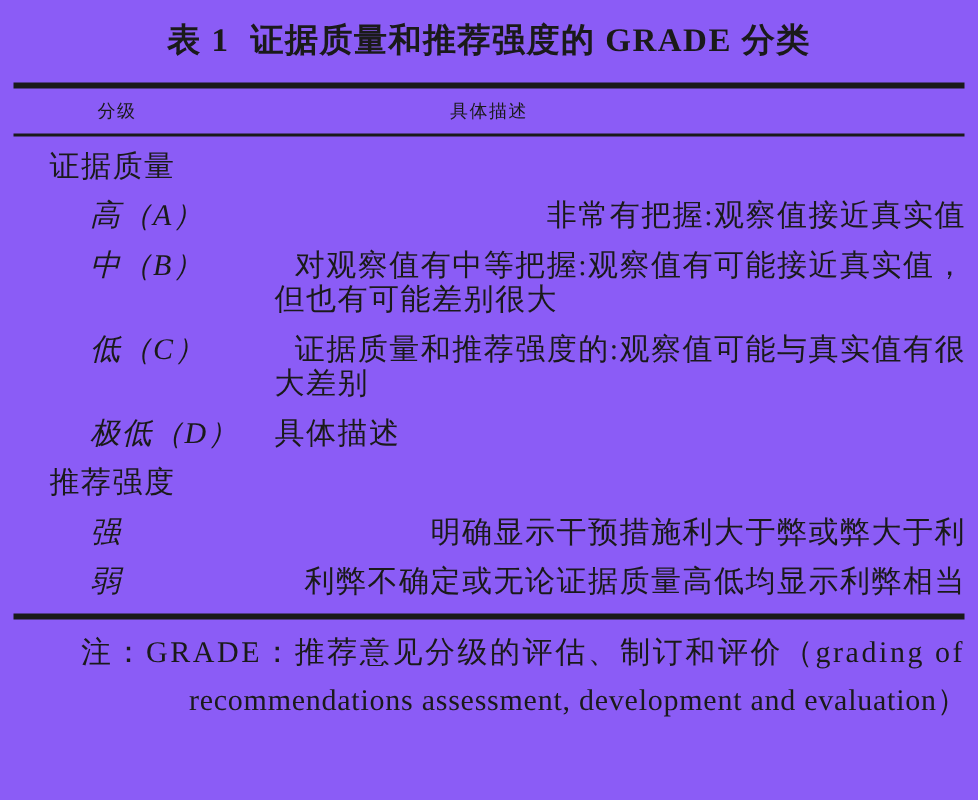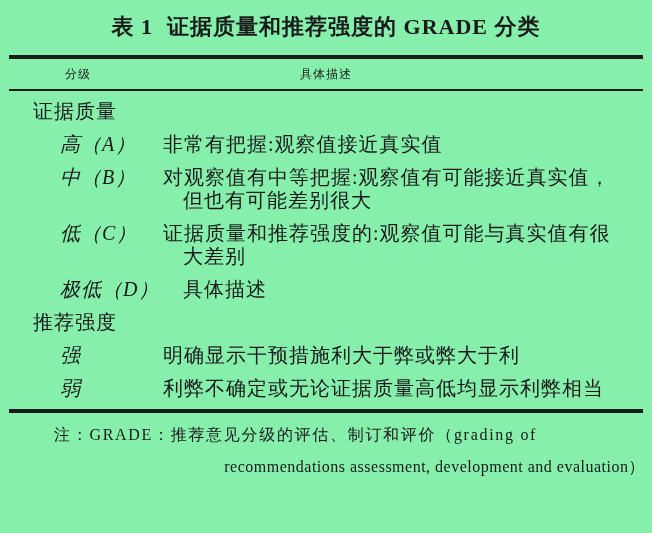--- a/index.html
+++ b/index.html
@@ -5,21 +5,21 @@
   html, body {
     margin: 0;
     padding: 0;
     background: #ffffff;
   }
   .page {
     position: relative;
     width: 652px;
     height: 533px;
     box-sizing: border-box;
-    background: #86efac;
+    background: #8b5cf6;
     color: #1a1a1a;
     font-family: "Liberation Serif", "DejaVu Serif", serif;
     overflow: hidden;
     padding-top: 12px;
   }
   .title {
     text-align: center;
     font-size: 22px;
     font-weight: bold;
     line-height: 30px;
@@ -67,26 +67,26 @@
   }
   .row.item .cell.label {
     padding-left: 27px;
     box-sizing: border-box;
     font-style: italic;
   }
   .cell.desc {
     flex: 1;
     min-width: 0;
   }
-  .dline1 { white-space: nowrap; }
+  .dline1 { white-space: nowrap; text-align: right; }
   .dline2 { white-space: nowrap; padding-left: 20px; }
   .note {
     margin-top: 9px;
     padding: 0 7px 0 10px;
-    font-size: 16px;
+    font-size: 20px;
     line-height: 26px;
   }
   .note-l1 {
     padding-left: 44px;
     letter-spacing: 1.7px;
     white-space: nowrap;
   }
   .note-l2 {
     margin-top: 6px;
     letter-spacing: 0.5px;

